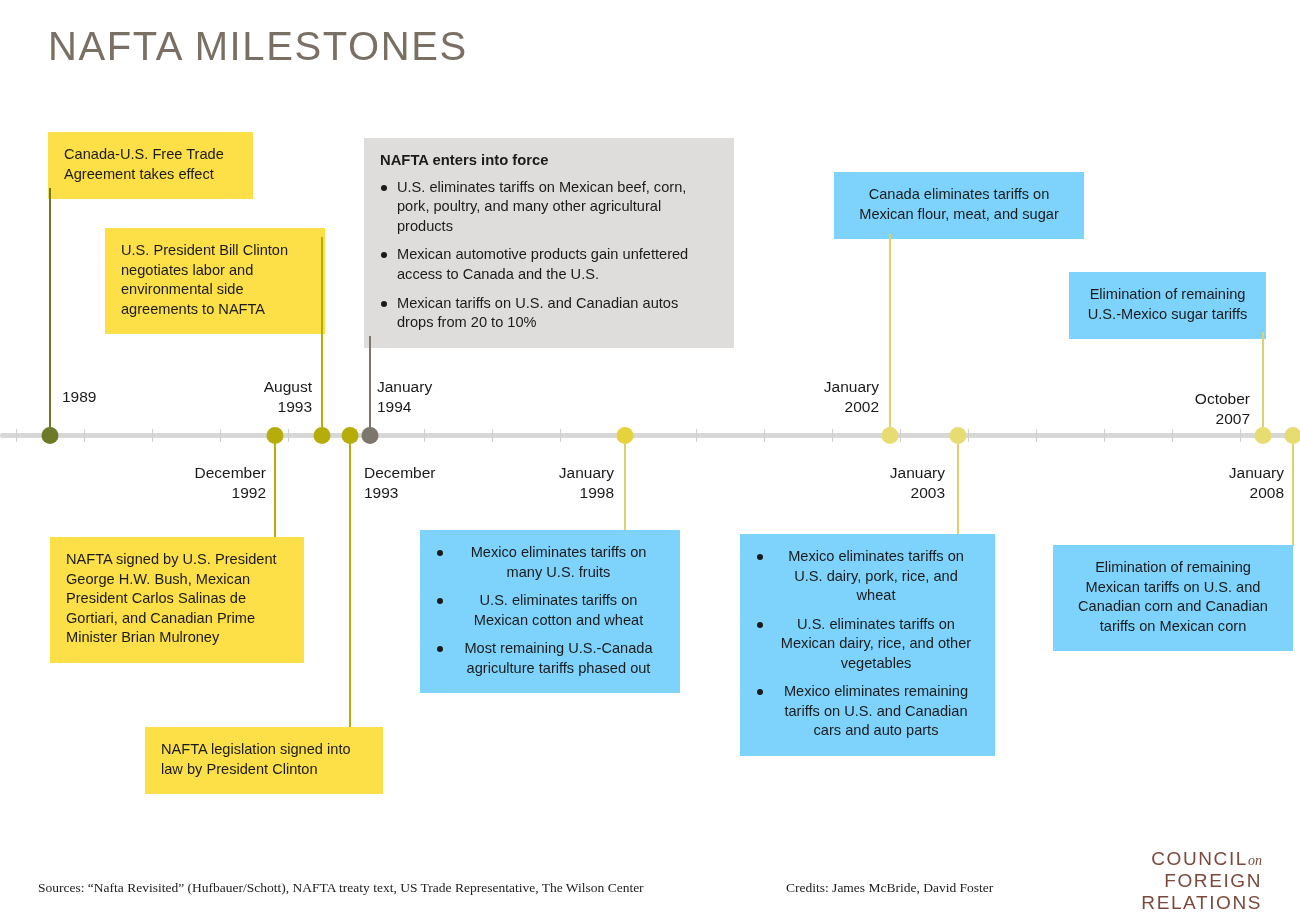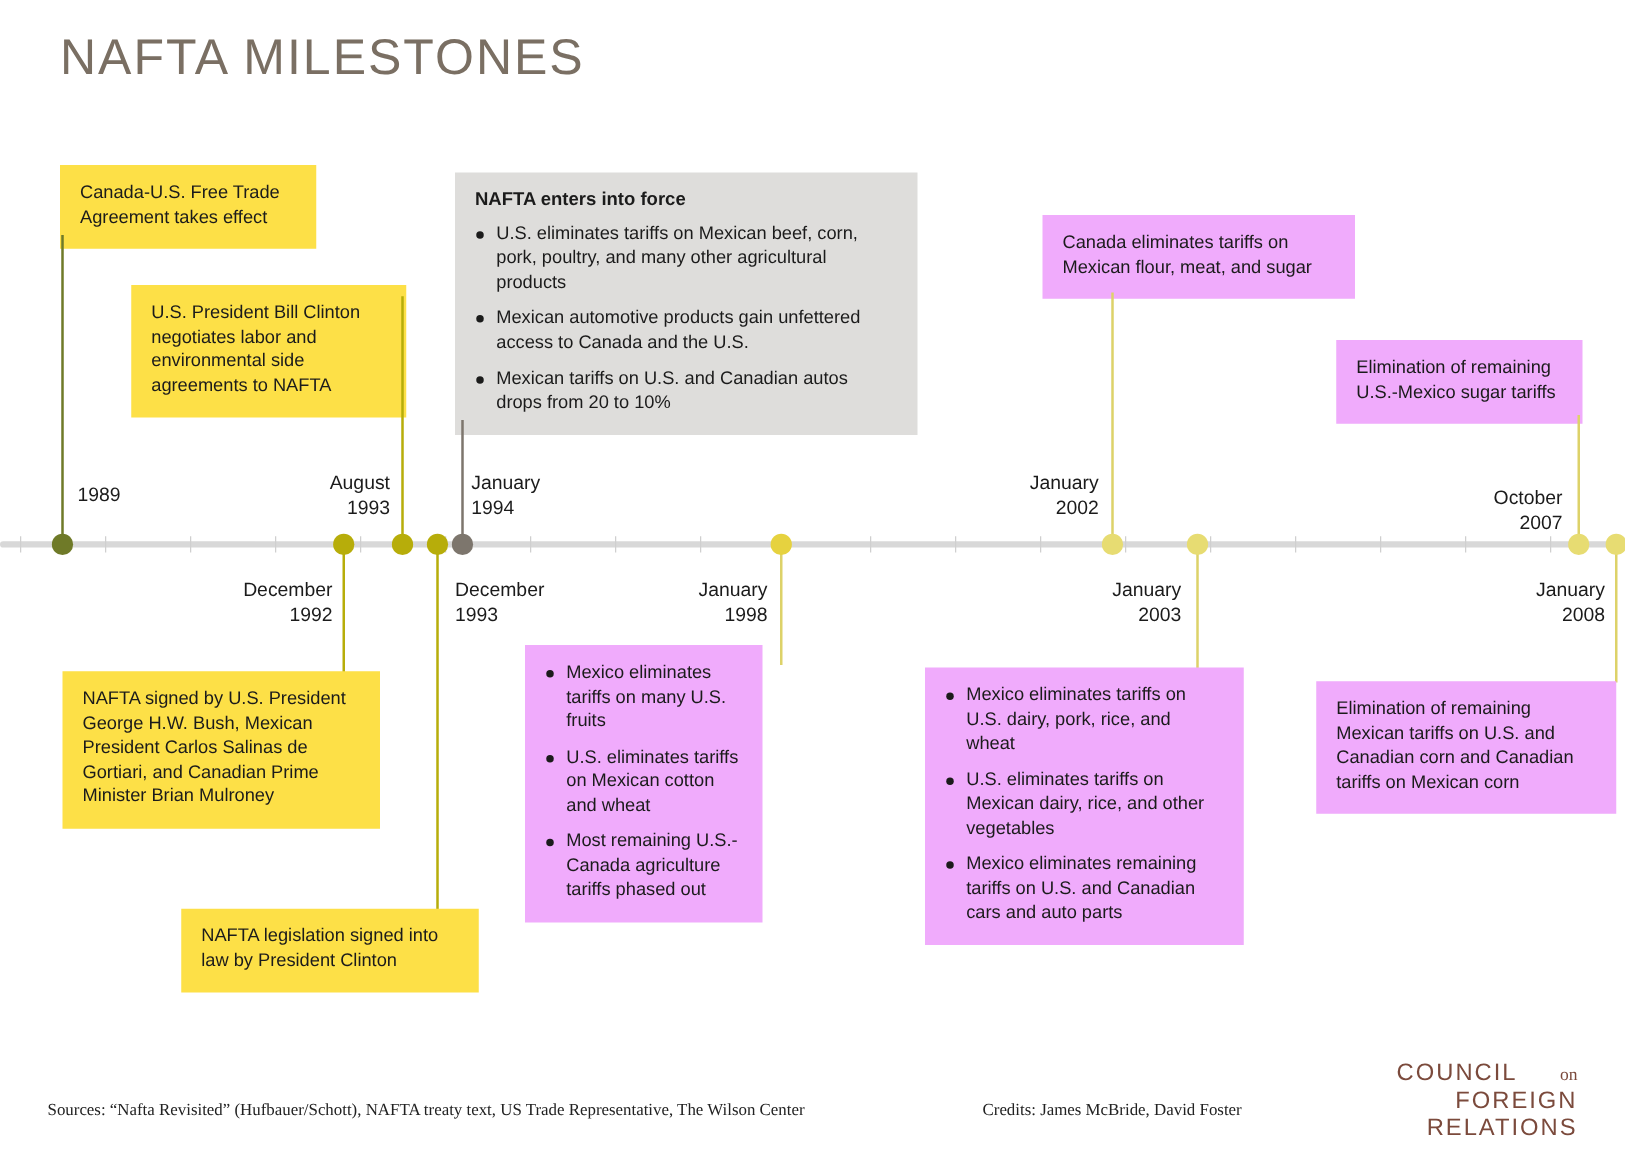--- a/index.html
+++ b/index.html
@@ -65,21 +65,21 @@
   .datelabel .y { display: block; }
 
   
   .box {
     position: absolute;
     padding: 13px 16px 15px 16px;
     font-size: 14.6px;
     line-height: 1.34;
     color: #1b1b1b;
   }
-  .box.cream  { background: #f0abfc; }
+  .box.cream  { background: #7dd3fc; text-align: center; }
   .box.olive  { background: #fde047; }
   .box.gray   { background: #dedddb; }
 
   .box .hdr {
     font-weight: bold;
     font-size: 14.8px;
     margin-bottom: 7px;
     display: block;
   }
   .box ul {
@@ -114,23 +114,23 @@
     right: 38px; top: 848px;
     text-align: right;
     color: #7b4a3c;
     font-family: "Liberation Sans", sans-serif;
     font-size: 19px;
     letter-spacing: 1.6px;
     line-height: 1.17;
   }
   .logo .on {
     font-family: "Liberation Serif", serif;
+    font-style: italic;
     font-size: 14px;
     letter-spacing: 0;
-    margin-left: 34px;
   }
 </style>
 </head>
 <body>
 
 <div id="stage">
 
   <div class="title">NAFTA MILESTONES</div>
 
   <div class="axis-line"></div>
@@ -222,21 +222,21 @@
   <div class="stem" style="left:349px; top:436px; height:292px; background:#b7ad0a;"></div>
   <div class="box olive" style="left:145px; top:727px; width:238px;">
     <p>NAFTA legislation signed into law by President Clinton</p>
   </div>
 
   <div class="datelabel right" style="left:492px; top:463px; width:122px;">
     <span class="m">January</span>
     <span class="y">1998</span>
   </div>
   <div class="stem" style="left:624px; top:436px; height:96px; background:#ddd269;"></div>
-  <div class="box cream" style="left:420px; top:516px; width:190px;">
+  <div class="box cream" style="left:420px; top:530px; width:260px;">
     <ul>
       <li>Mexico eliminates tariffs on many U.S. fruits</li>
       <li>U.S. eliminates tariffs on Mexican cotton and wheat</li>
       <li>Most remaining U.S.-Canada agriculture tariffs phased out</li>
     </ul>
   </div>
 
   <div class="datelabel right" style="left:823px; top:463px; width:122px;">
     <span class="m">January</span>
     <span class="y">2003</span>

